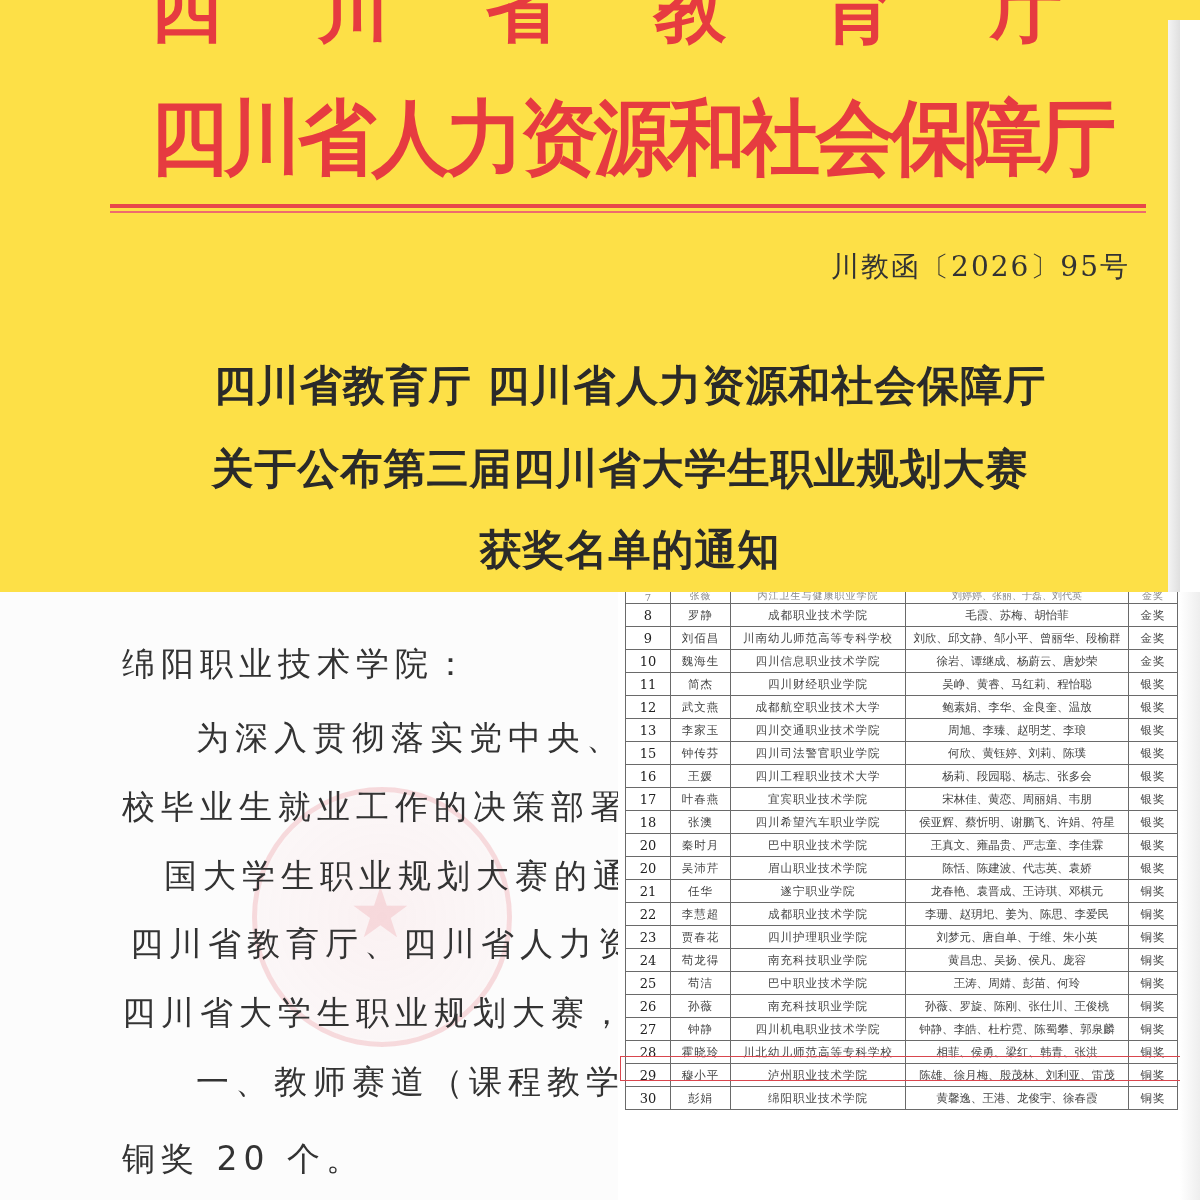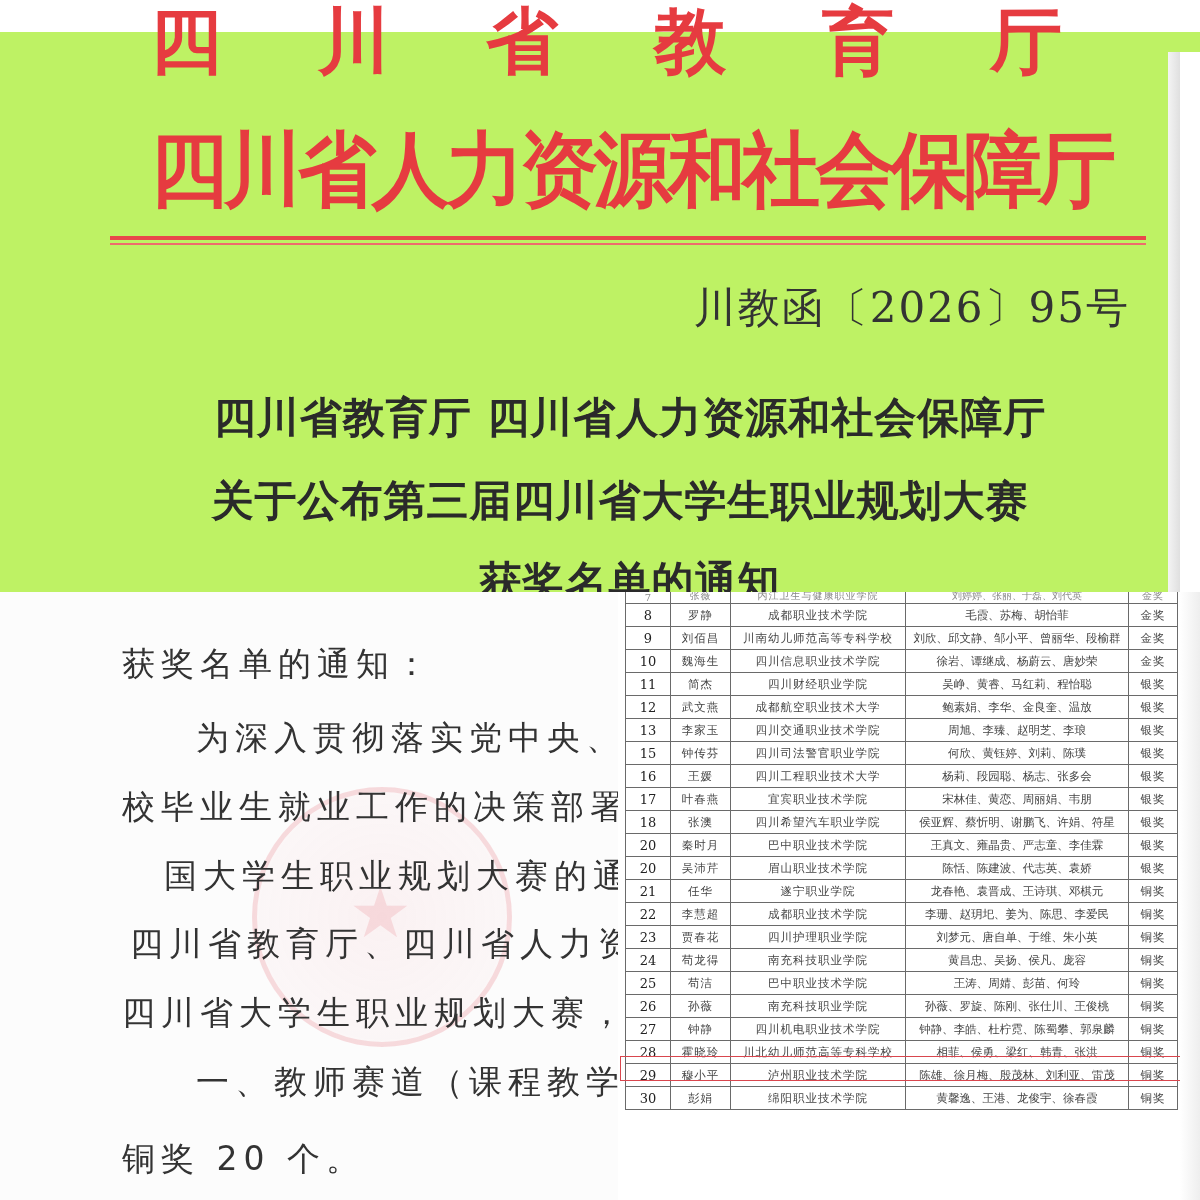--- a/index.html
+++ b/index.html
@@ -1,30 +1,30 @@
 <!DOCTYPE html>
 <html><head>
 <meta charset="utf-8">
 <style>
   html, body { margin:0; padding:0; }
   body { width:1200px; height:1200px; position:relative; overflow:hidden; background:#ffffff; font-family:"DejaVu Serif", serif; }
 
   
-  .top-doc { position:absolute; left:0; top:0; width:1200px; height:592px; background:#bef264;margin-top:32px; }
+  .top-doc { position:absolute; left:0; top:0; width:1200px; height:592px; background:#fde047; }
   .top-doc .edge-shadow { position:absolute; left:1168px; top:20px; width:14px; height:572px;
       background:linear-gradient(to right,#f4f4f4,#dcdcdc); }
   .top-doc .edge-strip { position:absolute; left:1180px; top:20px; width:20px; height:572px; background:#ffffff; }
 
   .org-line { position:absolute; color:#e63b40; font-family:"DejaVu Serif", serif; font-weight:bold; white-space:nowrap; }
   .org-1 { left:150px; top:-38px; font-size:72px; letter-spacing:96px; }
   .org-2 { left:150px; top:84px; font-size:78px; letter-spacing:-4px; transform:scaleY(1.05); transform-origin:top left; }
   .red-rule { position:absolute; left:110px; top:204px; width:1036px; height:4px; background:#e8474a; }
   .red-rule-2 { position:absolute; left:110px; top:211px; width:1036px; height:2px; background:#ee6b6d; }
 
-  .doc-number { position:absolute; right:70px; top:248px; font-size:42px; color:#333; letter-spacing:2px; }
+  .doc-number { position:absolute; right:70px; top:248px; font-size:28px; color:#333; letter-spacing:2px; }
 
   .title-line { position:absolute; left:0; width:1260px; text-align:center; font-family:"DejaVu Sans", sans-serif; font-weight:bold; color:#2a2a2a; font-size:42px; letter-spacing:1px; }
   .title-1 { top:358px; }
   .title-2 { top:441px; left:-10px; }
   .title-3 { top:522px; }
 
   
   .body-doc { position:absolute; left:0; top:592px; width:618px; height:608px; background:#fcfcfc; overflow:hidden; }
   .seal { position:absolute; left:252px; top:195px; width:250px; height:250px; border-radius:50%;
       border:5px solid rgba(230,90,100,0.18); background:radial-gradient(circle, rgba(240,150,160,0.10), rgba(240,150,160,0.03)); }
@@ -66,21 +66,21 @@
   <div class="title-line title-2">关于公布第三届四川省大学生职业规划大赛</div>
   <div class="title-line title-3">获奖名单的通知</div>
   <div class="edge-shadow"></div>
   <div class="edge-strip"></div>
 </div>
 
 <div class="body-doc">
   <div class="seal">
     <span class="seal-star">★</span>
   </div>
-  <div class="body-line b1">获奖名单的通知：</div>
+  <div class="body-line b1">绵阳职业技术学院：</div>
   <div class="body-line b2">为深入贯彻落实党中央、</div>
   <div class="body-line b3">校毕业生就业工作的决策部署</div>
   <div class="body-line b4">国大学生职业规划大赛的通知</div>
   <div class="body-line b5">四川省教育厅、四川省人力资</div>
   <div class="body-line b6">四川省大学生职业规划大赛，</div>
   <div class="body-line b7">一、教师赛道（课程教学</div>
   <div class="body-line b8">铜奖 20 个。</div>
 </div>
 
 <div class="table-shot">

